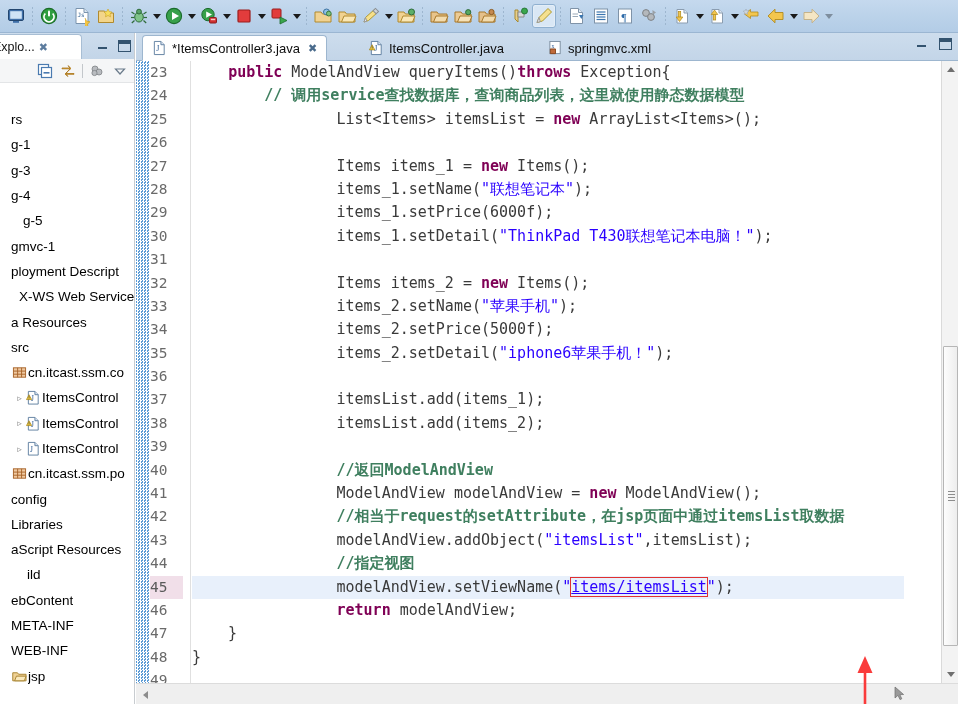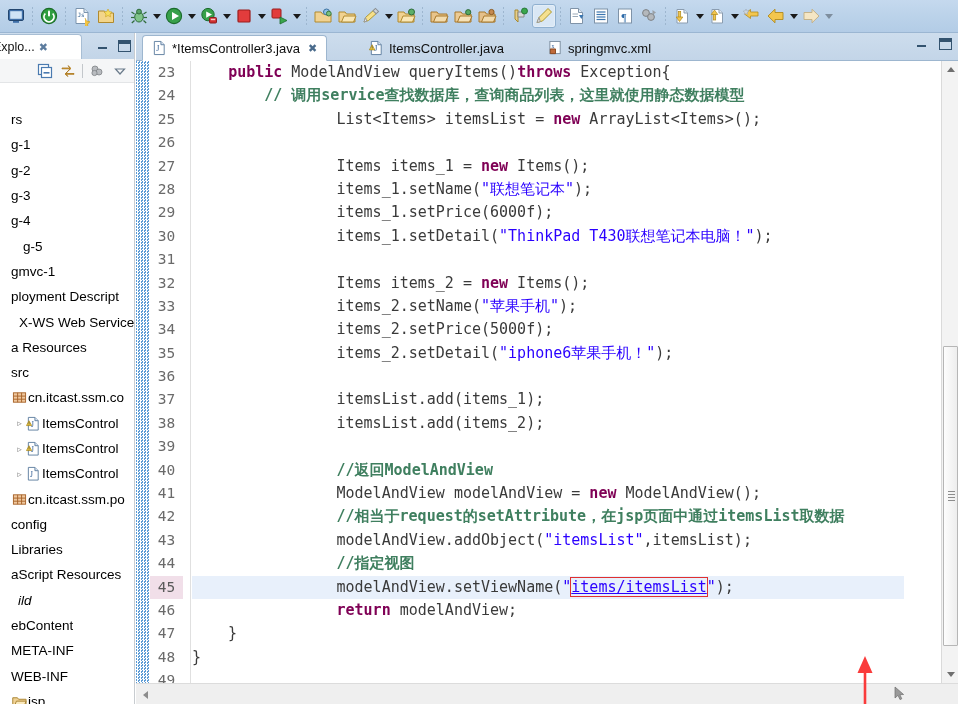--- a/index.html
+++ b/index.html
@@ -118,21 +118,21 @@
   .code-wrap {
     position:absolute; left:0; top:28px; width:822px; height:643px; background:#fff;
   }
   .marker-bar {
     position:absolute; left:0; top:0; width:14px; height: 622px;
     background: repeating-conic-gradient(#ffffff 0% 25%, #5b9bd5 0% 50%) 0 0/3px 3px;
     background-color:#bcd7ee;
   }
   .gutter {
     position:absolute; left:14px; top:0; width:39px; height:622px; background:#fff;
-    text-align:center; padding-right:6px;
+    text-align:left; padding-right:6px;
     font-family:"DejaVu Sans Mono", monospace; font-size:14.5px; color:#6a6a6a;
   }
   .gline { height: 23.4px; line-height: 23.4px; }
   .gline.cur { background:#f1dfe9; color:#5a5a5a; }
   .gutter-sep { position:absolute; left:54px; top:0; width:1px; height:622px; background:#e0e0e0; }
 
   .code {
     position:absolute; left:56px; top:0; width:712px; height:622px;
     overflow:hidden; background:#fff;
     font-family:"DejaVu Sans Mono", monospace; font-size:15px;
@@ -452,24 +452,20 @@
         <div class="tree-row" style="padding-left: 0px;">
           <span class="twisty"></span>
           <span class="lbl">rs</span>
         </div>
         <div class="tree-row" style="padding-left: 0px;">
           <span class="twisty"></span>
           <span class="lbl">g-1</span>
         </div>
         <div class="tree-row" style="padding-left: 0px;">
           <span class="twisty"></span>
-          <span class="lbl">g-2</span>
-        </div>
-        <div class="tree-row" style="padding-left: 0px;">
-          <span class="twisty"></span>
           <span class="lbl">g-3</span>
         </div>
         <div class="tree-row" style="padding-left: 0px; text-align: center;">
           <span class="twisty"></span>
           <span class="lbl">g-4</span>
         </div>
         <div class="tree-row" style="padding-left: 0px; margin-left: 12px;">
           <span class="twisty"></span>
           <span class="lbl">g-5</span>
         </div>
@@ -563,21 +559,21 @@
           <span class="lbl">config</span>
         </div>
         <div class="tree-row" style="padding-left: 0px;">
           <span class="twisty"></span>
           <span class="lbl">Libraries</span>
         </div>
         <div class="tree-row" style="padding-left: 0px; align-items: center;">
           <span class="twisty"></span>
           <span class="lbl">aScript Resources</span>
         </div>
-        <div class="tree-row" style="padding-left: 7px; font-style: italic;">
+        <div class="tree-row" style="padding-left: 16px;">
           <span class="twisty"></span>
           <span class="lbl">ild</span>
         </div>
         <div class="tree-row" style="padding-left: 0px;">
           <span class="twisty"></span>
           <span class="lbl">ebContent</span>
         </div>
         <div class="tree-row" style="padding-left: 0px;">
           <span class="twisty"></span>
           <span class="lbl">META-INF</span>

